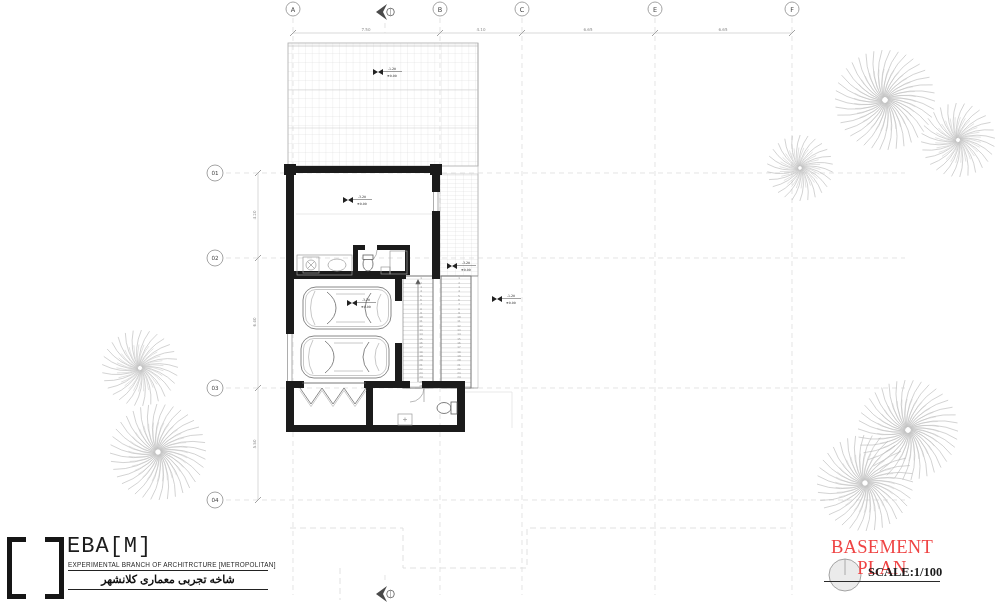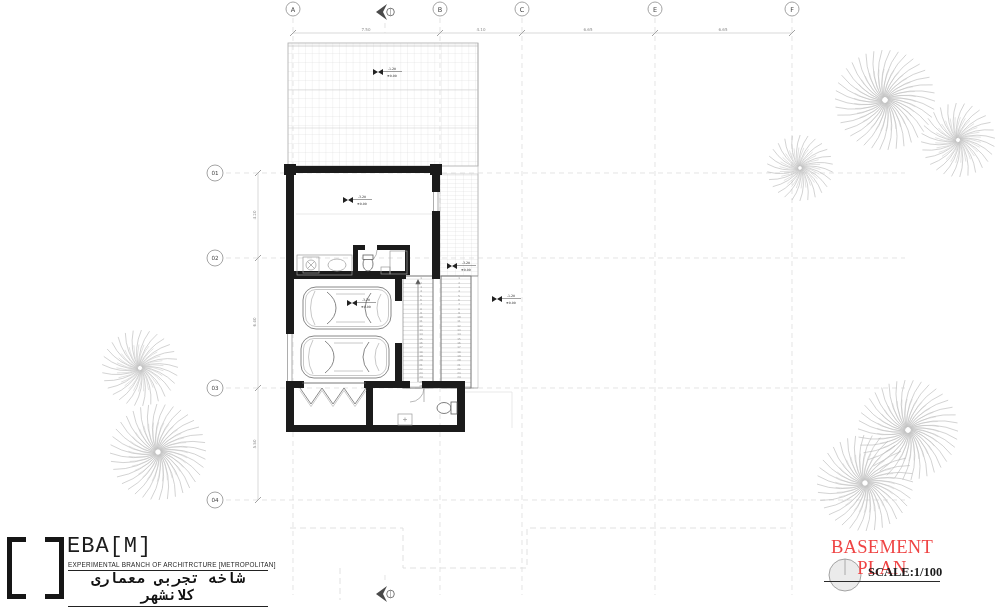--- a/index.html
+++ b/index.html
@@ -23,23 +23,23 @@
   .fix{stroke:#5f5f5f;stroke-width:.8;fill:#fff;}
   .fixl{stroke:#9a9a9a;stroke-width:.7;fill:none;}
   .lvl{font:3.2px "DejaVu Sans",sans-serif;fill:#333;}
   .stn{font:2.6px "DejaVu Sans",sans-serif;fill:#8a8a8a;text-anchor:middle;}
   
   .bracket{position:absolute;top:537px;height:52px;width:14px;}
   .bracket.l{left:7px;border-left:5px solid #161616;border-top:5px solid #161616;border-bottom:5px solid #161616;}
   .bracket.r{left:45px;border-right:5px solid #161616;border-top:5px solid #161616;border-bottom:5px solid #161616;}
   .logo-name{position:absolute;left:67px;top:534px;font-size:22px;color:#1c1c1c;letter-spacing:1px;font-family:Liberation Mono, monospace;}
   .logo-sub{position:absolute;left:68px;top:561px;font-size:6.4px;color:#222;letter-spacing:.25px;white-space:nowrap;}
-  .logo-fa{position:absolute;left:68px;top:570px;width:196px;font-size:15px;font-weight:bold;color:#111;
+  .logo-fa{position:absolute;left:68px;top:570px;width:196px;font-size:11px;font-weight:bold;color:#111;
            direction:rtl;text-align:center;border-top:1px solid #222;border-bottom:1px solid #222;
-           padding:0 2px 1px 2px;line-height:17px;font-family:Liberation Mono, monospace;}
+           padding:0 2px 1px 2px;line-height:17px;}
   
   .plan-title{position:absolute;left:824px;top:537px;width:116px;text-align:center;
               font-family:"Liberation Serif",serif;font-size:18.5px;color:#ef4444;
               border-bottom:1.6px solid #2a2a2a;padding-bottom:2px;letter-spacing:.3px;}
   .plan-scale{position:absolute;left:868px;top:565px;width:72px;text-align:center;
               font-family:"Liberation Serif",serif;font-weight:bold;font-size:12.5px;color:#1d1d1d;}
 </style>
 </head>
 <body>
 

